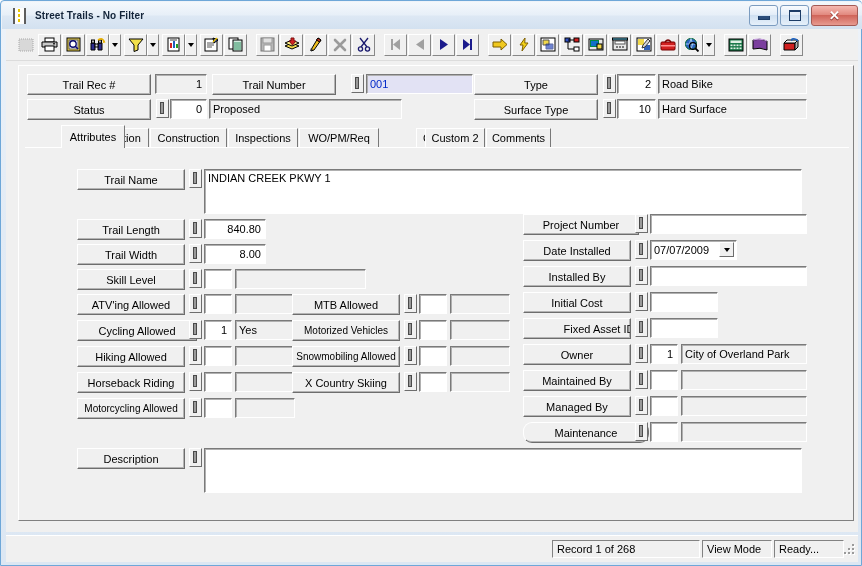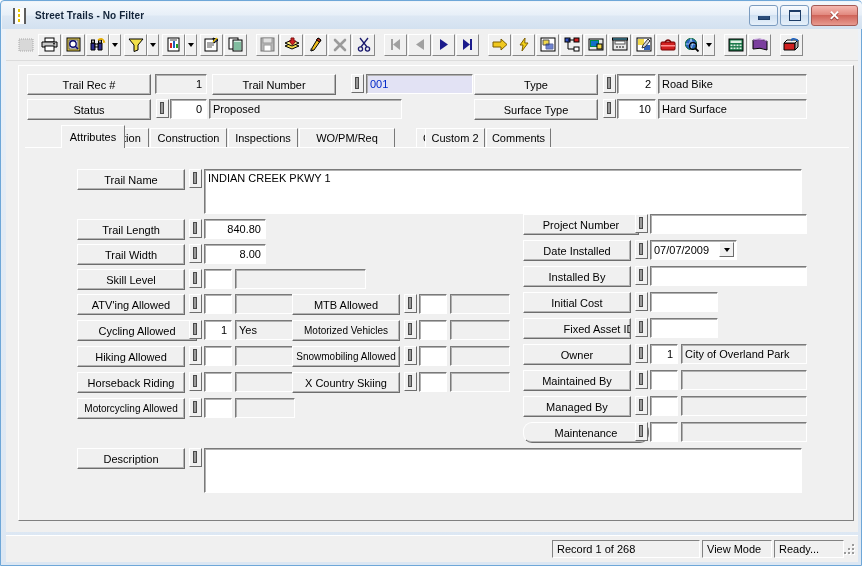--- a/index.html
+++ b/index.html
@@ -522,21 +522,21 @@
       <div class="btn3d" style="left:455px; top:33px; width:124px; height:21px;">Surface Type</div>
       <div class="lookup" style="left:584px; top:33px;"></div>
       <div class="sunken num" style="left:598px; top:33px; width:39px; height:20px;">10</div>
       <div class="sunken grey" style="left:639px; top:33px; width:149px; height:20px;">Hard Surface</div>
 
       <div style="position:absolute; left:6px; top:59px; width:824px; height:22px;">
         <div class="tab active" style="left:0px;   width:64px;margin-left:36px;">Attributes</div>
         <div class="tab" style="left:66px;  width:58px;">Location</div>
         <div class="tab" style="left:125px; width:77px;">Construction</div>
         <div class="tab" style="left:203px; width:70px;">Inspections</div>
-        <div class="tab" style="left:274px; width:96px;">WO/PM/Req</div>
+        <div class="tab" style="left:274px; width:80px;">WO/PM/Req</div>
         <div class="tab" style="left:347px; width:52px;margin-left:44px;">Custom</div>
         <div class="tab" style="left:400px; width:60px;">Custom 2</div>
         <div class="tab" style="left:461px; width:65px;">Comments</div>
       </div>
 
       <div style="position:absolute; left:6px; top:81px; width:824px; height:1px; background:#ffffff;"></div>
 
       <div class="btn3d" style="left:58px; top:103px; width:108px; height:21px;">Trail Name</div>
       <div class="lookup" style="left:170px; top:103px;"></div>
       <div class="sunken" style="left:185px; top:103px; width:598px; height:45px; align-items:flex-start; padding-top:2px;">INDIAN CREEK PKWY 1</div>

